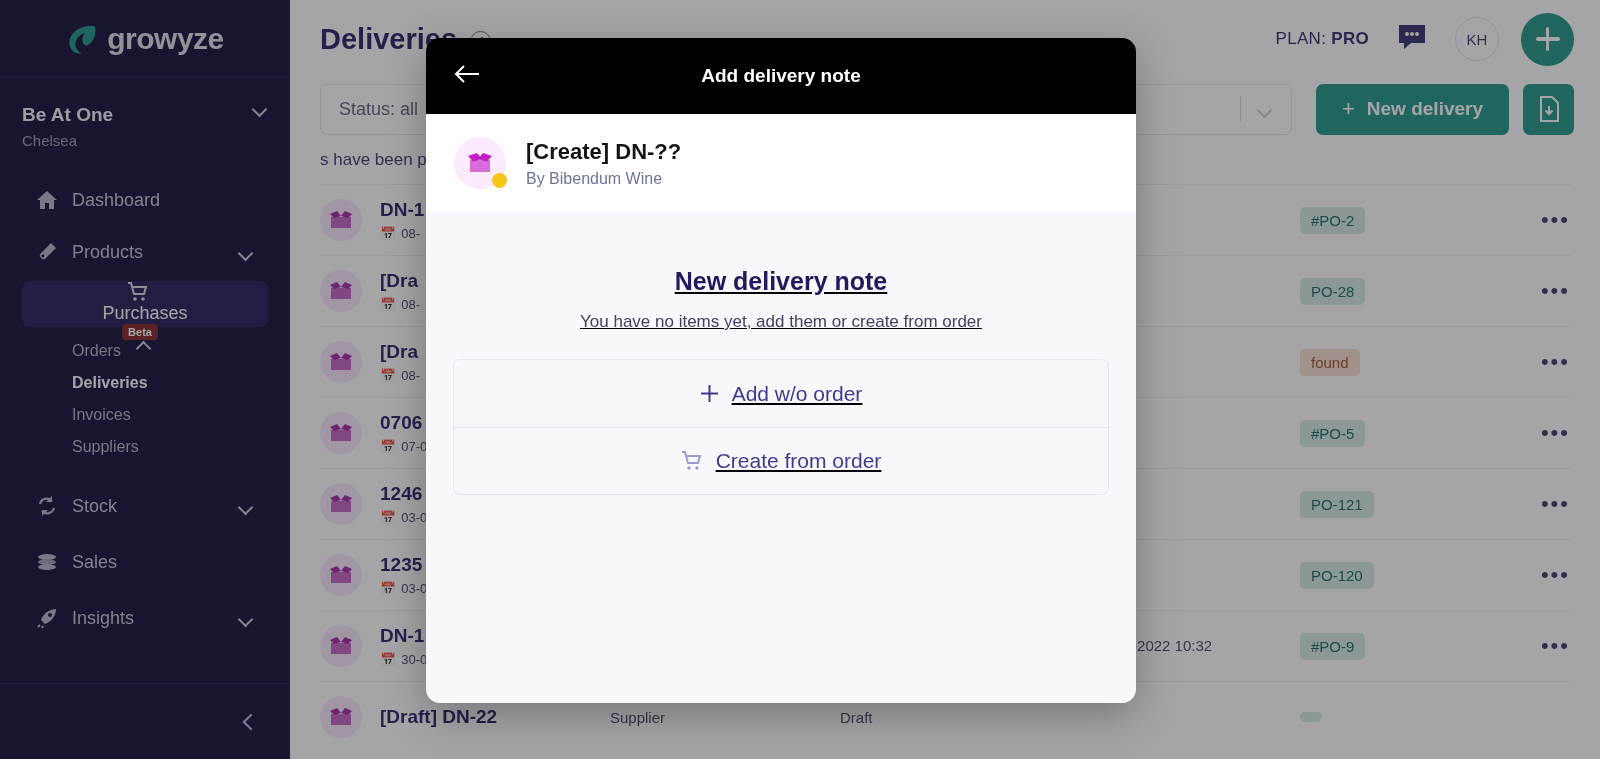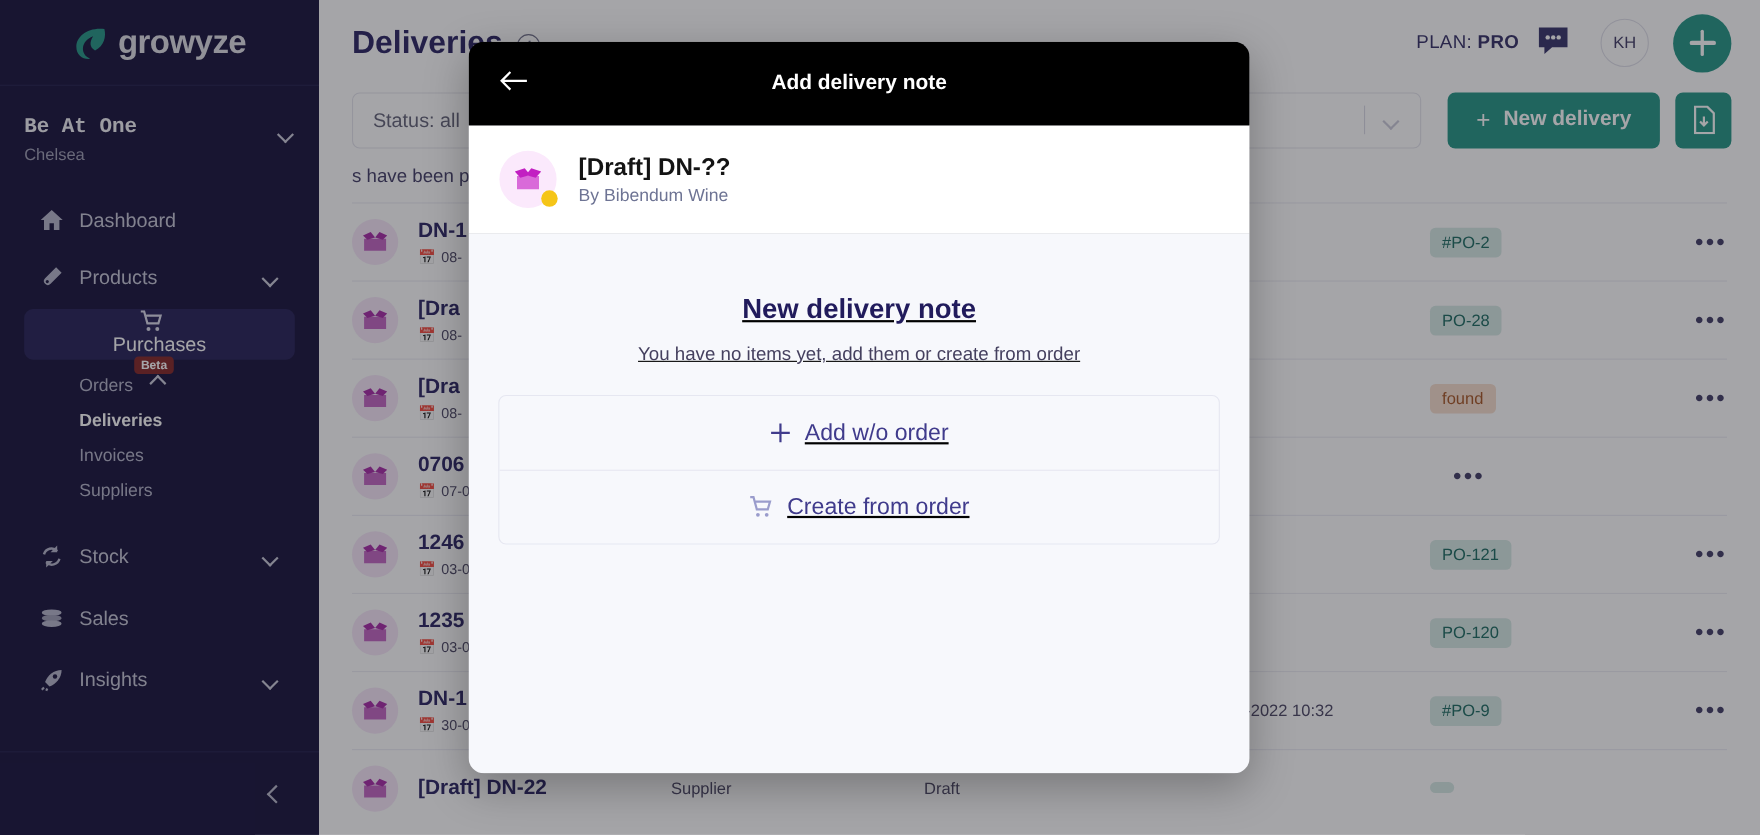--- a/index.html
+++ b/index.html
@@ -22,21 +22,21 @@
     height: 78px;
     display: flex; align-items: center; justify-content: center;
     border-bottom: 1px solid #1c1748;
   }
   .logo-mark { width: 34px; height: 34px; margin-right: 7px; }
   .logo-text {
     font-size: 30px; font-weight: bold; color: #dcdce4;
     letter-spacing: -0.5px;
   }
   .org-block { padding: 26px 22px 0 22px; }
-  .org-row { display: flex; align-items: flex-end; justify-content: space-between; font-family: Liberation Mono, monospace; }
+  .org-row { display: flex; align-items: flex-start; justify-content: space-between; }
   .org-name { font-size: 19px; font-weight: bold; color: #f0f0f5; }
   .org-sub { font-size: 15px; color: #9a9ab0; margin-top: 6px; }
   .chev { width: 14px; height: 9px; position: relative; display:inline-block; }
   .chev::before {
     content:""; position:absolute; left:0; top:0;
     width: 9px; height: 9px;
     border-right: 2px solid #c8c8d8; border-bottom: 2px solid #c8c8d8;
     transform: rotate(45deg); transform-origin: center;
   }
   .chev.up::before { transform: rotate(-135deg); top:3px; }
@@ -97,21 +97,21 @@
     font-size: 29px; font-weight: bold; color: #211b5c;
   }
   .info-ico {
     width: 21px; height: 21px; border-radius: 50%;
     border: 1.6px solid #6b6b86; color: #6b6b86;
     font-size: 13px; font-style: italic; font-weight: bold;
     display: inline-flex; align-items: center; justify-content: center;
     margin-left: 13px; margin-top: 5px;
   }
   .topbar-spacer { flex: 1; }
-  .plan-label { font-size: 17px; color: #2c2760; margin-right: 16px; letter-spacing: .3px; }
+  .plan-label { font-size: 17px; color: #2c2760; margin-right: 28px; letter-spacing: .3px; }
   .plan-label b { font-weight: bold; }
   .chat-ico { margin-right: 28px; cursor: pointer; }
   .avatar-kh {
     width: 44px; height: 44px; border-radius: 50%;
     border: 1.5px solid #dedee8; color: #3a3560;
     font-size: 15px; display: flex; align-items: center; justify-content: center;
     margin-right: 22px; cursor: pointer;
   }
   .fab {
     width: 53px; height: 53px; border-radius: 50%;
@@ -398,20 +398,21 @@
         <div class="tcell-main">
           <div class="tname">0706</div>
           <div class="tdate">
               <span class="cal-ico">📅</span>
               <span>07-0</span>
             </div>
         </div>
         <div class="tcol tcol-sup"></div>
         <div class="tcol tcol-stat"></div>
         <div class="tcol tcol-date"></div>
+        <div class="tcol-po"><span class="pill">#PO-5</span></div>
         <div class="tdots">•••</div>
       </div>
 
       <div class="trow">
         <div class="tav">
           <svg width="24" height="20" viewBox="0 0 24 20">
               <path d="M2 7 h20 v11 H2 Z" fill="#c05ec0"></path>
               <path d="M1 4 l7-3 4 5 -7 2 Z" fill="#a322a3"></path>
               <path d="M23 4 l-7-3 -4 5 7 2 Z" fill="#a322a3"></path>
             </svg>
@@ -609,21 +610,21 @@
     <div class="modal-sub">
       <div class="sub-av">
         <svg width="28" height="24" viewBox="0 0 28 24">
           <path d="M4 9 h20 v12 H4 Z" fill="#d96ad9"></path>
           <path d="M2 5 l9-3 5 6 -9 2.5 Z" fill="#c21fc2"></path>
           <path d="M26 5 l-9-3 -5 6 9 2.5 Z" fill="#c21fc2"></path>
         </svg>
         <span class="sub-dot"></span>
       </div>
       <div>
-        <div class="sub-title">[Draft] DN-??</div>
+        <div class="sub-title">[Create] DN-??</div>
         <div class="sub-by">By Bibendum Wine</div>
       </div>
     </div>
 
     <div class="modal-body">
       <div class="mb-title">New delivery note</div>
       <div class="mb-sub">You have no items yet, add them or create from order</div>
 
       <div class="choice-group">
         <div class="choice">

